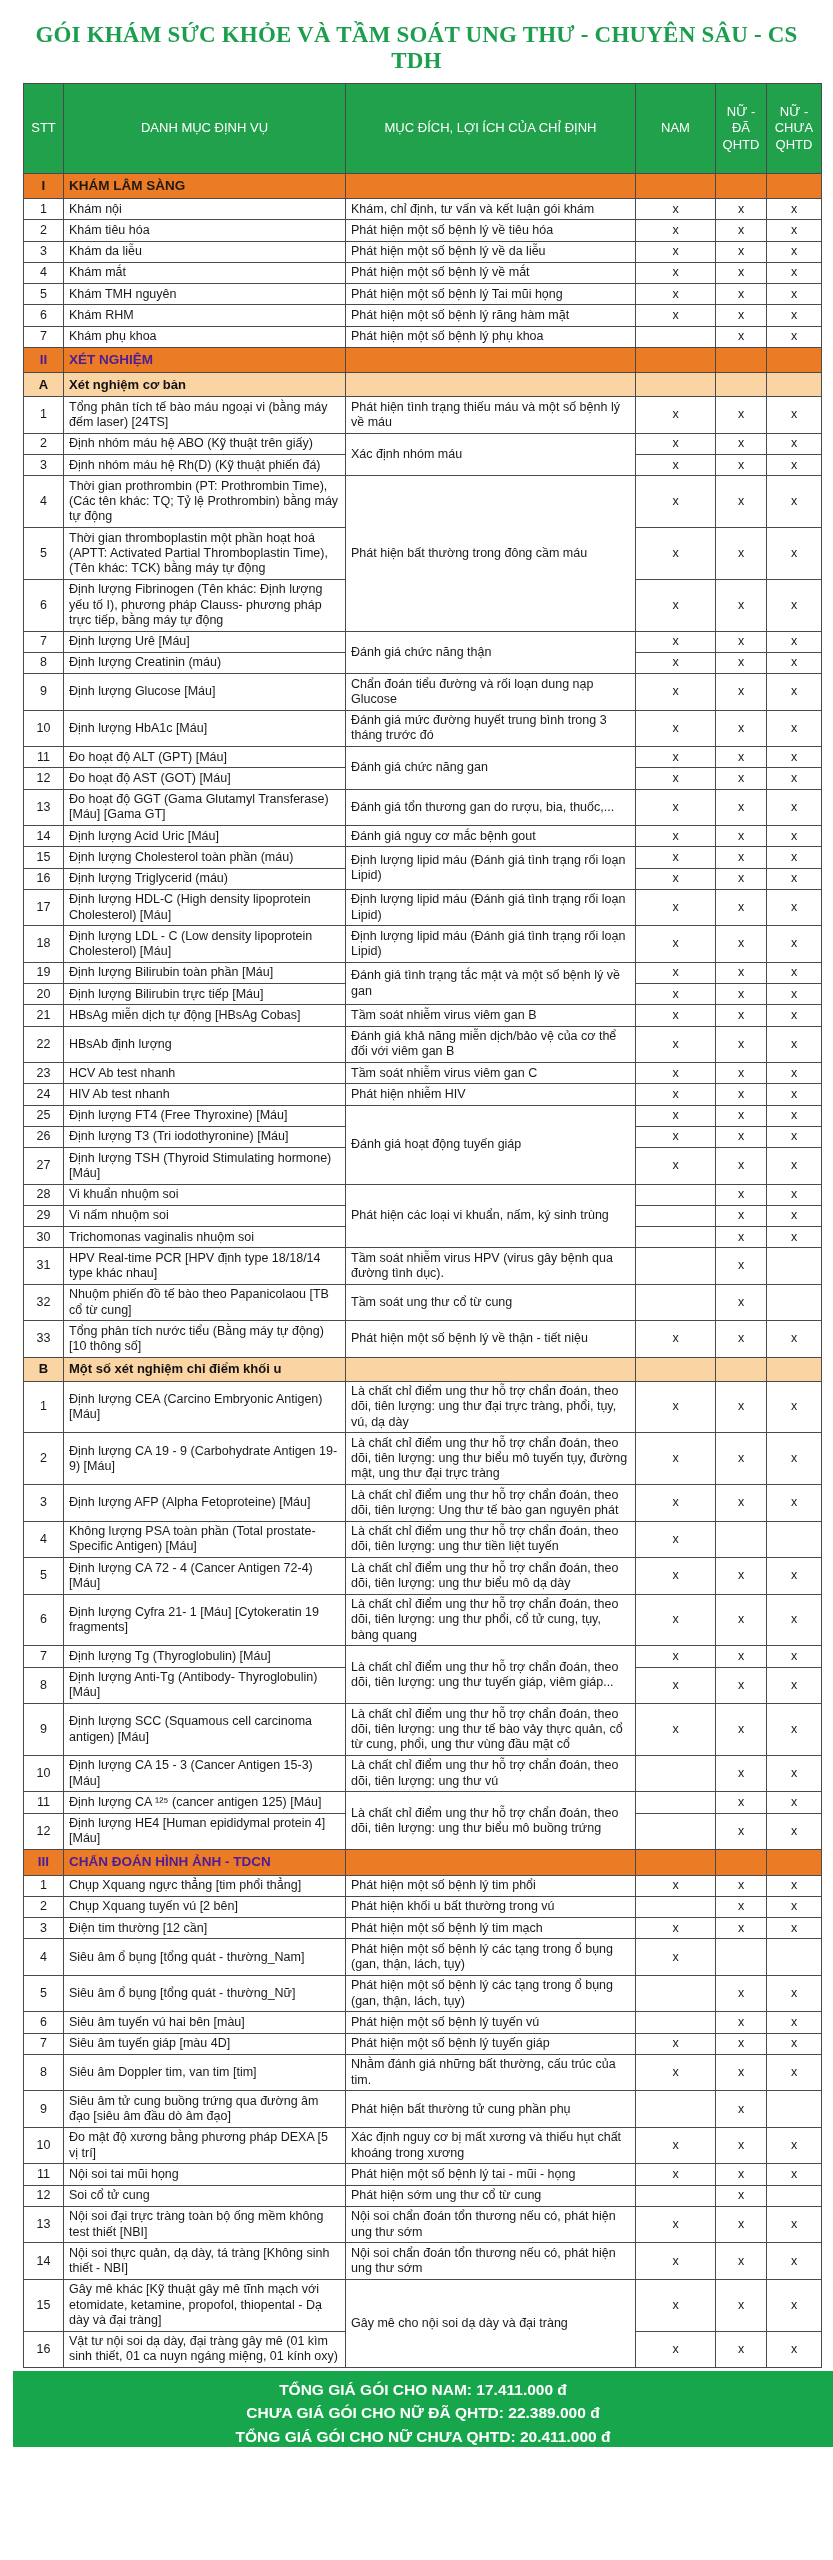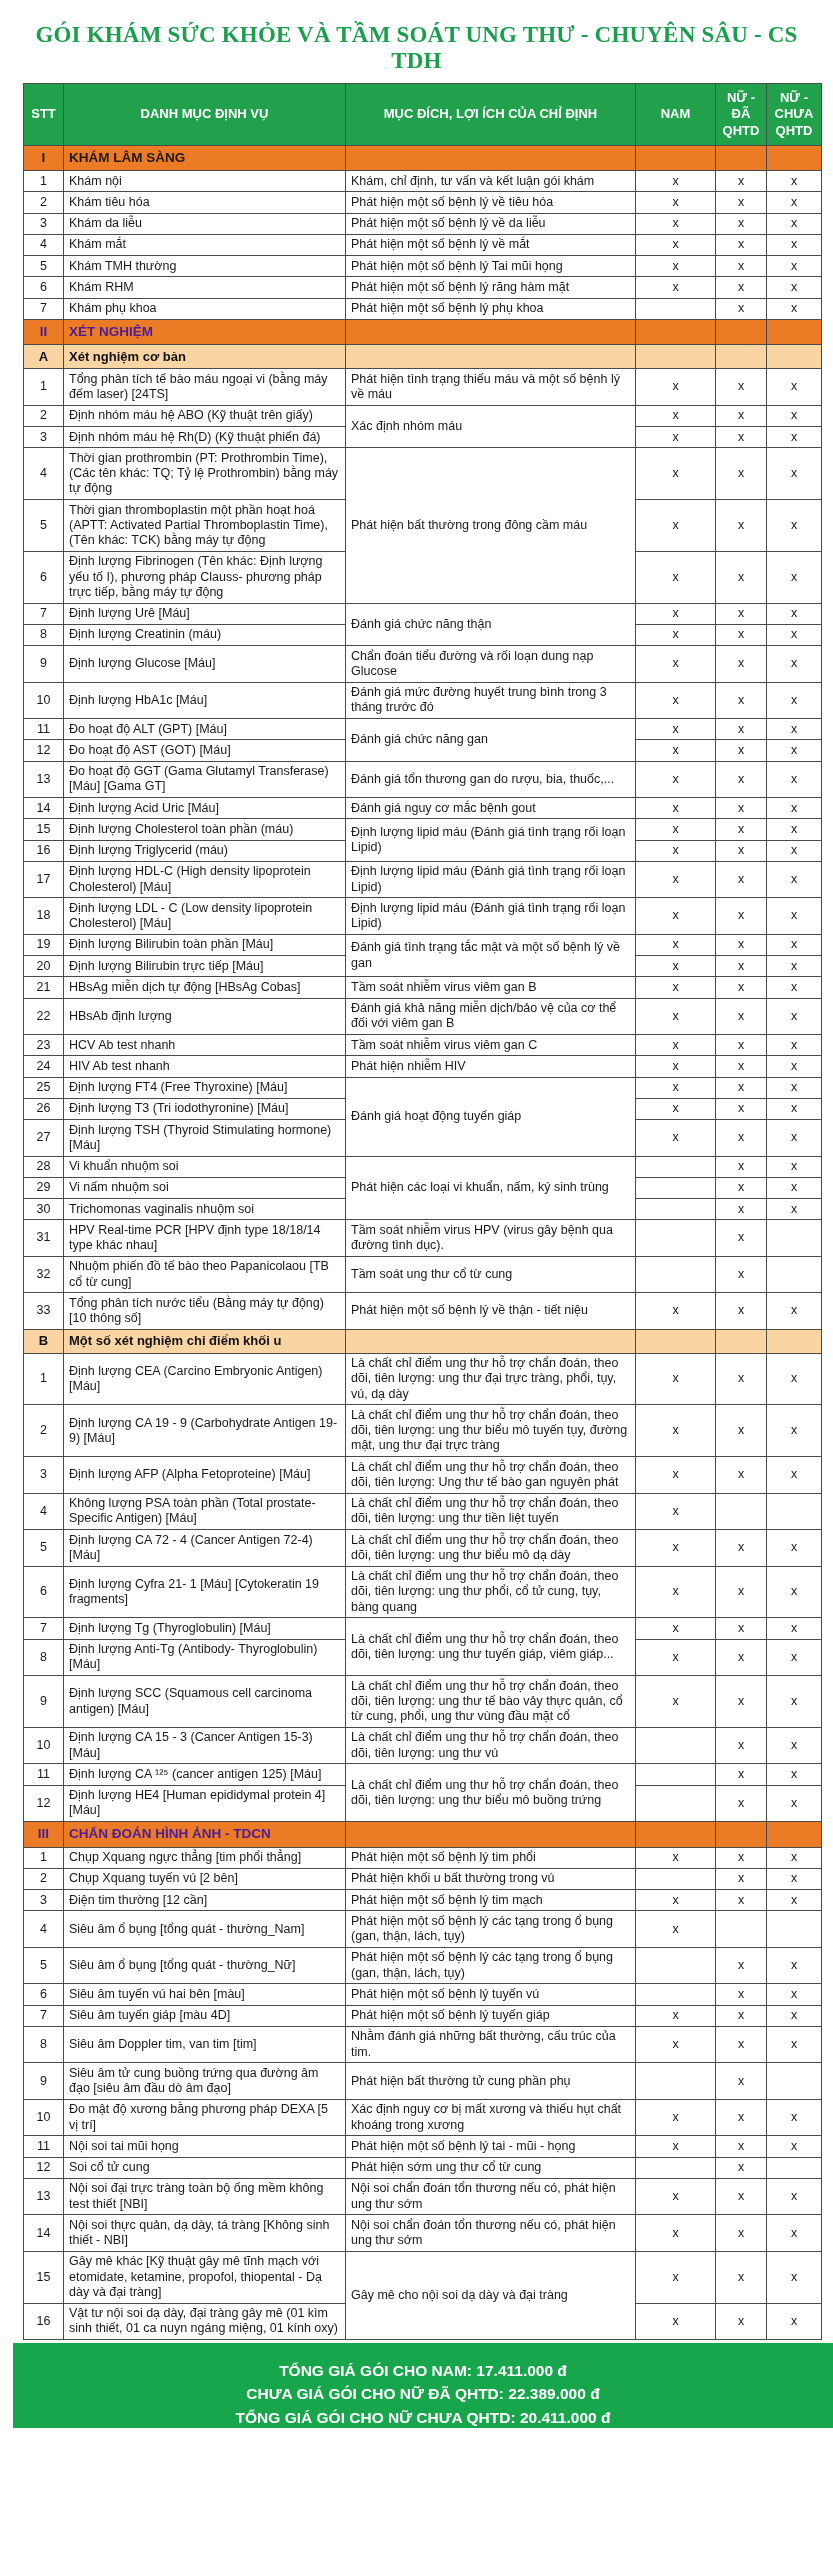--- a/index.html
+++ b/index.html
@@ -11,38 +11,38 @@
     font-family:"Liberation Serif",serif;
     color:#1b9e4d;font-weight:bold;font-size:23px;
     text-align:center;margin:22px 10px 9px 10px;letter-spacing:0.2px;
   }
   table.pkg{
     border-collapse:collapse;table-layout:fixed;
     width:798px;margin-left:23px;
   }
   table.pkg th,table.pkg td{border:1px solid #4a4a4a;box-sizing:border-box;}
   thead th{
-    background:#21a14b;color:#ffffff;font-size:13px;font-weight:bold;
-    padding:6px 2px;text-align:center;vertical-align:middle;line-height:1.25;
+    background:#21a14b;color:#ffffff;font-size:13px;font-weight:normal;
+    padding:20px 2px;text-align:center;vertical-align:middle;line-height:1.25;
   }
   td{font-size:12.5px;line-height:1.22;padding:2.5px 5px;vertical-align:middle;}
   .cell-stt{text-align:center;padding:2.5px 1px;}
   .cell-mark{text-align:center;}
   tr.sec td{
     background:#ec7b26;font-weight:bold;font-size:13.5px;padding:4px 5px;color:#1f1a10;
   }
   tr.sec.sec-white td{color:#4c1d95;}
   tr.sub td{
     background:#fbd4a4;font-weight:bold;font-size:13px;padding:3.5px 5px;color:#111111;
   }
   .totals-footer{
     margin:3px 0 0 13px;width:820px;height:69px;
     background:#18a64d;color:#ffffff;text-align:center;
     font-weight:bold;font-size:15.5px;line-height:1.5;
-    padding-top:16px;box-sizing:content-box;
+    padding-top:7px;box-sizing:content-box;
   }
 </style>
 </head>
 <body>
 
 <div class="page-title">GÓI KHÁM SỨC KHỎE VÀ TẦM SOÁT UNG THƯ - CHUYÊN SÂU - CS TDH</div>
 
 <table class="pkg">
   <colgroup>
     <col style="width:40px">
@@ -98,21 +98,21 @@
       <tr>
         <td class="cell-stt">4</td>
         <td class="cell-service">Khám mắt</td>
         <td class="cell-purpose">Phát hiện một số bệnh lý về mắt</td>
         <td class="cell-mark">x</td>
         <td class="cell-mark">x</td>
         <td class="cell-mark">x</td>
       </tr>
       <tr>
         <td class="cell-stt">5</td>
-        <td class="cell-service">Khám TMH thường</td>
+        <td class="cell-service">Khám TMH nguyên</td>
         <td class="cell-purpose">Phát hiện một số bệnh lý Tai mũi họng</td>
         <td class="cell-mark">x</td>
         <td class="cell-mark">x</td>
         <td class="cell-mark">x</td>
       </tr>
       <tr>
         <td class="cell-stt">6</td>
         <td class="cell-service">Khám RHM</td>
         <td class="cell-purpose">Phát hiện một số bệnh lý răng hàm mặt</td>
         <td class="cell-mark">x</td>

